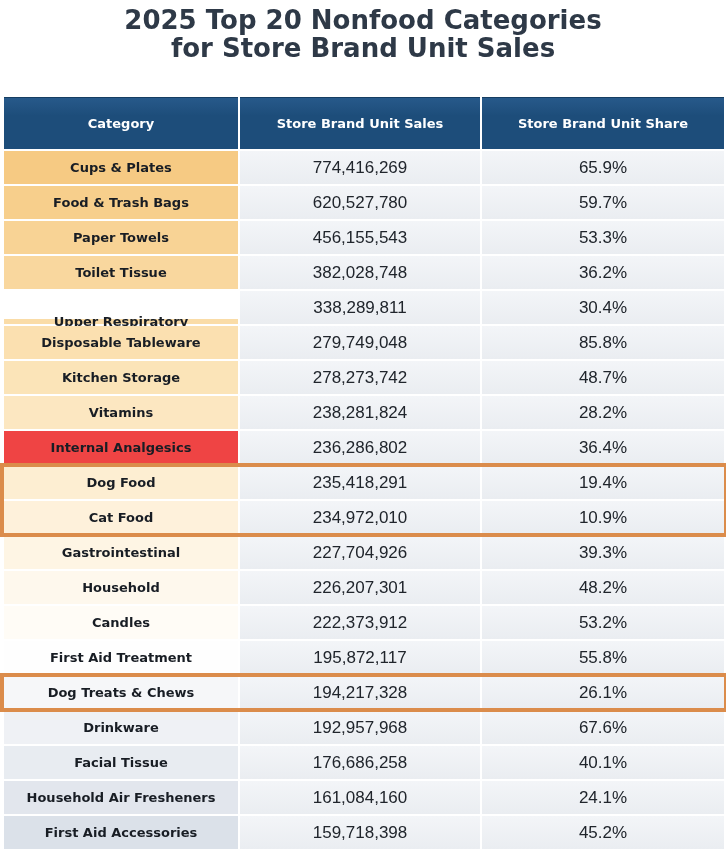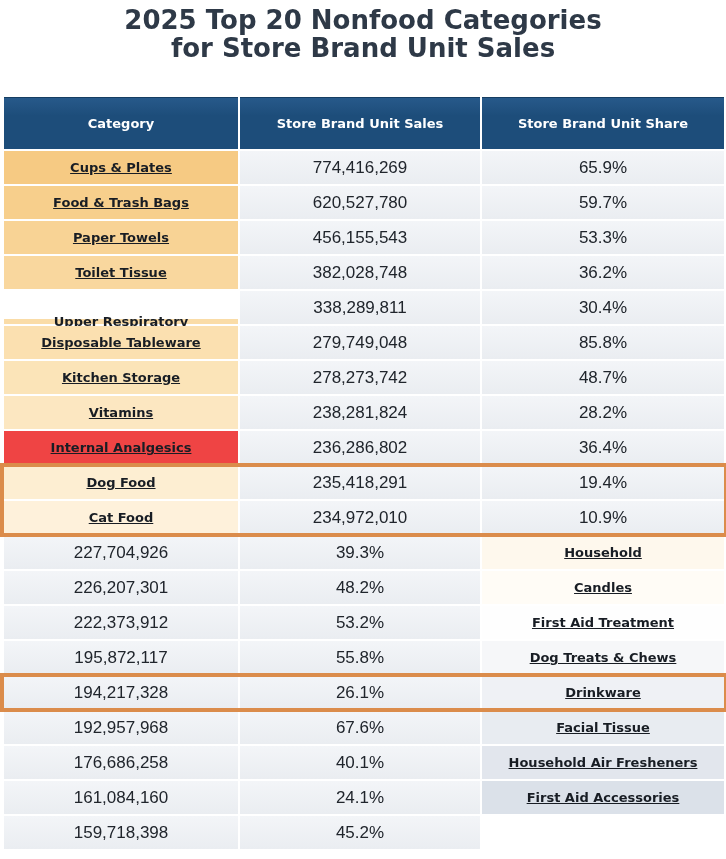--- a/index.html
+++ b/index.html
@@ -44,21 +44,20 @@
     background:linear-gradient(#27598A,#1D4D7A 35%);
     color:var(--header-text);
     font-weight:bold;
     font-size:13px;
     border-top:1px solid #163E62;
   }
   .cell.cat{
     font-weight:bold;
     font-size:13px;
     color:#181D24;
-    text-decoration:underline;
   }
   .cell.num{
     background:linear-gradient(#F3F5F8,#EAEDF1);
     font-family:"Liberation Sans",sans-serif;
     font-size:17px;
     color:var(--body-text);
   }
   .hl{
     position:absolute;
     left:-4px;
@@ -112,20 +111,21 @@
       <div class="cell num">28.2%</div>
       <div class="cell cat" style="background: #ef4444;">Internal Analgesics</div>
       <div class="cell num">236,286,802</div>
       <div class="cell num">36.4%</div>
       <div class="cell cat" style="background: rgb(253, 238, 210);">Dog Food</div>
       <div class="cell num">235,418,291</div>
       <div class="cell num">19.4%</div>
       <div class="cell cat" style="background: rgb(254, 241, 219);">Cat Food</div>
       <div class="cell num">234,972,010</div>
       <div class="cell num">10.9%</div>
+      <div class="cell cat" style="background: rgb(254, 245, 228);">Gastrointestinal</div>
       <div class="cell num">227,704,926</div>
       <div class="cell num">39.3%</div>
       <div class="cell cat" style="background: rgb(254, 248, 237);">Household</div>
       <div class="cell num">226,207,301</div>
       <div class="cell num">48.2%</div>
       <div class="cell cat" style="background: rgb(255, 252, 246);">Candles</div>
       <div class="cell num">222,373,912</div>
       <div class="cell num">53.2%</div>
       <div class="cell cat" style="background: rgb(254, 254, 254);">First Aid Treatment</div>
       <div class="cell num">195,872,117</div>

